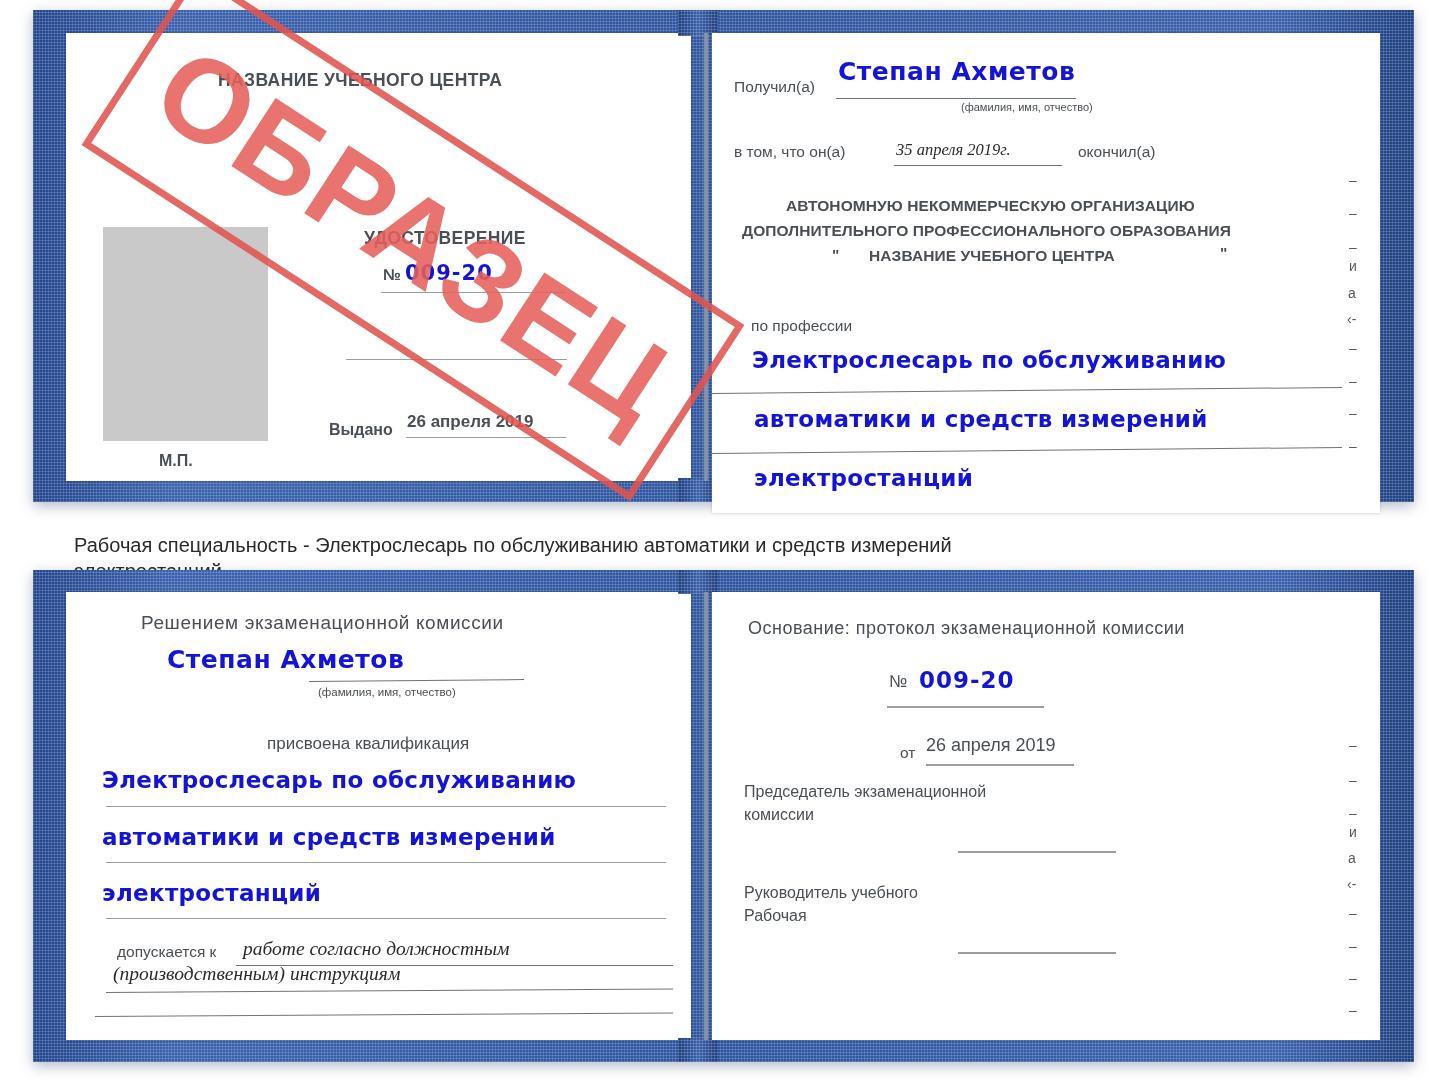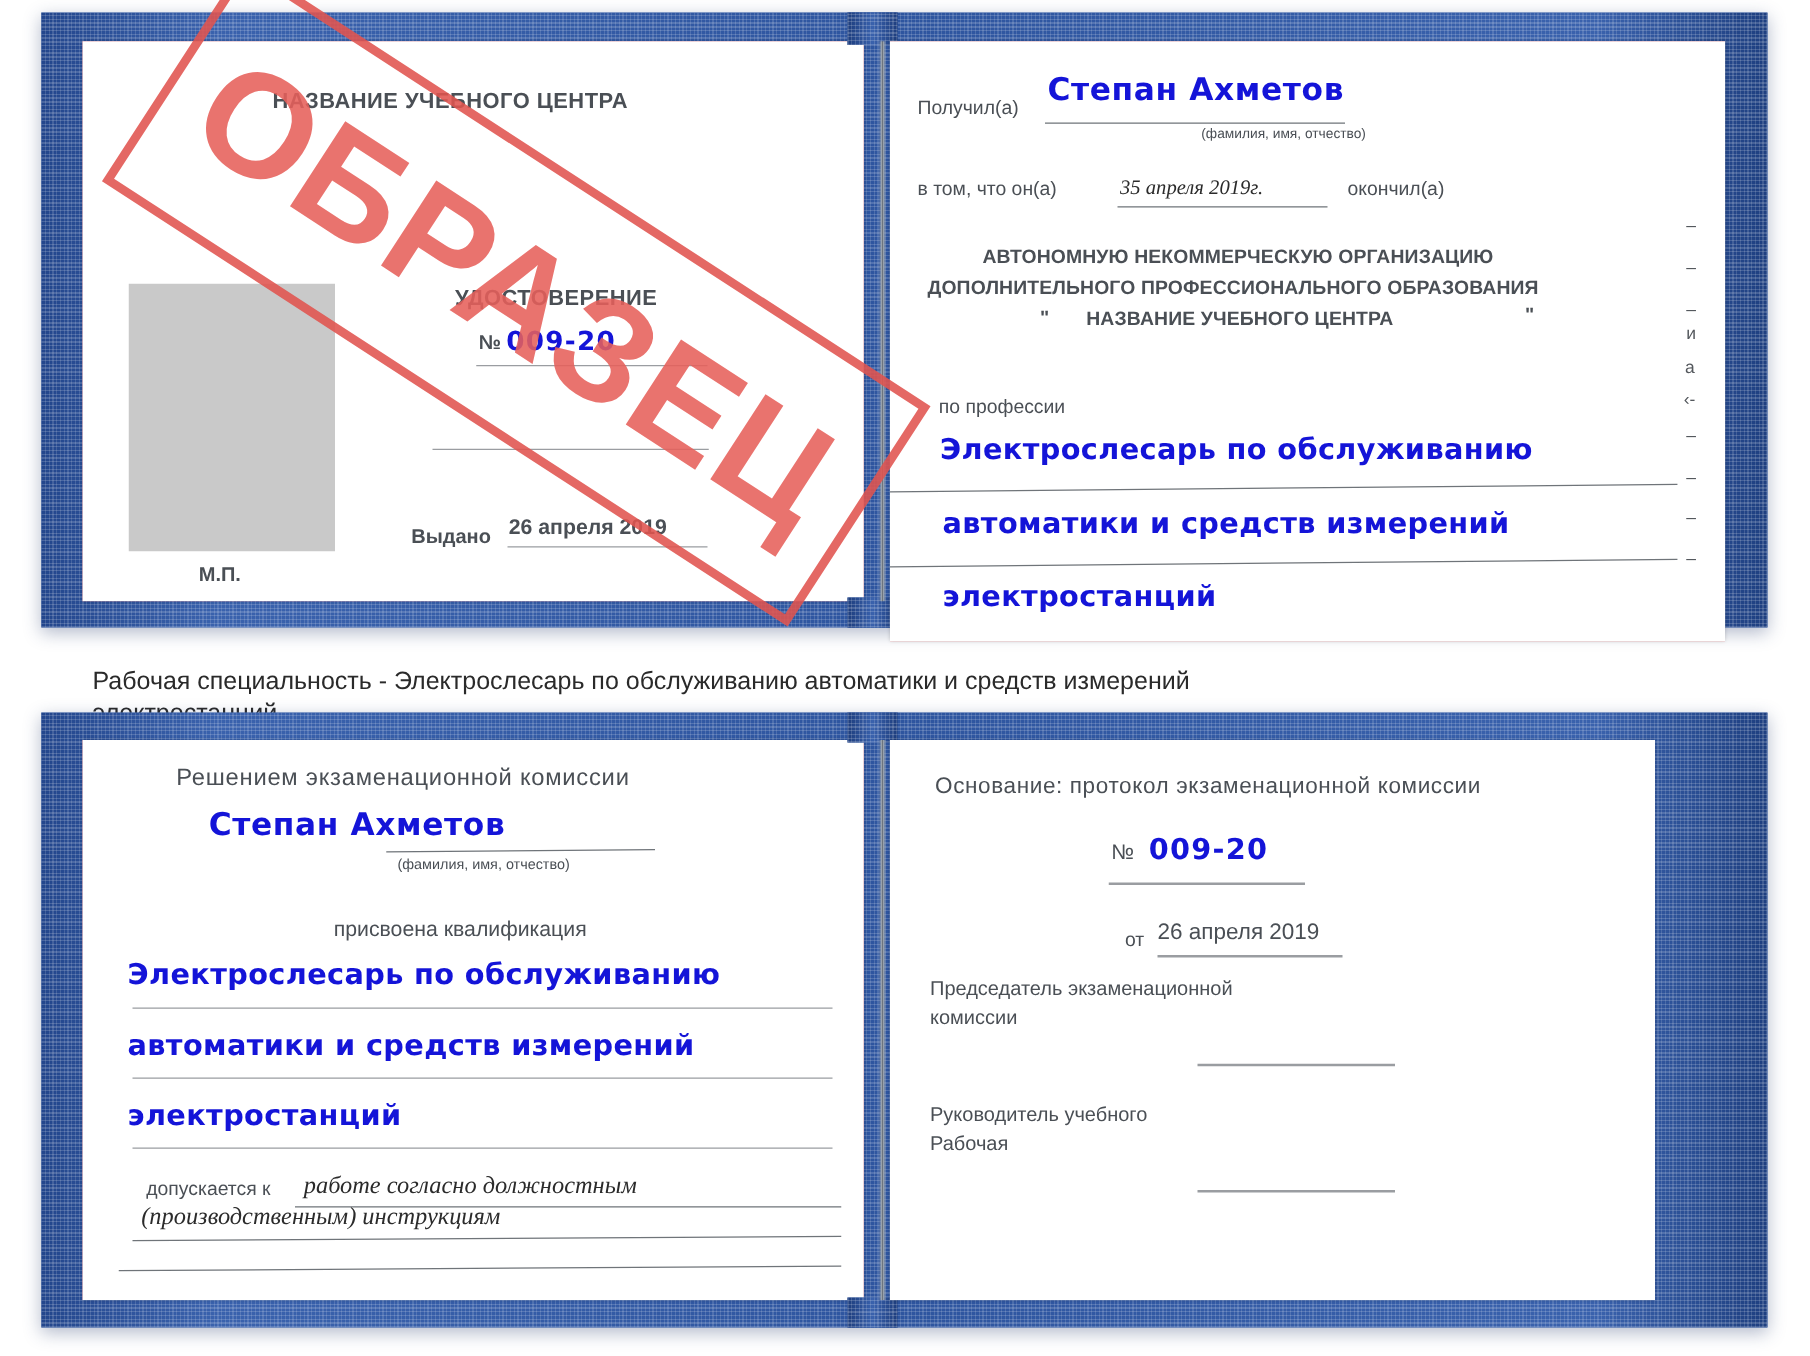--- a/index.html
+++ b/index.html
@@ -164,21 +164,21 @@
   <div class="rule dk" style="left:170px;top:373px;width:437px;"></div>
   <div class="hw-i" style="left:47px;top:371px;font-size:19.5px;">(производственным) инструкциям</div>
   <div class="rule dk" style="left:40px;top:400px;width:567px;transform:rotate(-0.35deg);transform-origin:left center;"></div>
   <div class="rule dk" style="left:29px;top:424px;width:578px;transform:rotate(-0.35deg);transform-origin:left center;"></div>
 </div>
 
 <div class="spine-cover" style="left:678px;top:570px;width:40px;height:24px;"></div>
 <div class="spine-cover" style="left:678px;top:1038px;width:40px;height:24px;"></div>
 <div class="spine" style="left:703px;top:592px;width:6px;height:448px;"></div>
 
-<div class="page" style="left:712px;top:592px;width:612px;height:448px;">
+<div class="page" style="left:712px;top:592px;width:668px;height:448px;">
   <div class="page-inner"></div>
 
   <div class="t" style="left:36px;top:26px;font-size:18px;letter-spacing:.5px;color:#4a4f55;">Основание: протокол экзаменационной комиссии</div>
 
   <div class="t" style="left:177px;top:80px;font-size:17px;color:#4a4f55;">№</div>
   <div class="hw" style="left:207px;top:75px;font-size:23px;font-weight:bold;letter-spacing:1px;">009-20</div>
   <div class="rule" style="left:175px;top:114px;width:157px;height:2px;"></div>
 
   <div class="t" style="left:188px;top:152px;font-size:15.5px;color:#4a4f55;">от</div>
   <div class="t" style="left:214px;top:143px;font-size:18px;color:#4a4f55;">26 апреля 2019</div>

